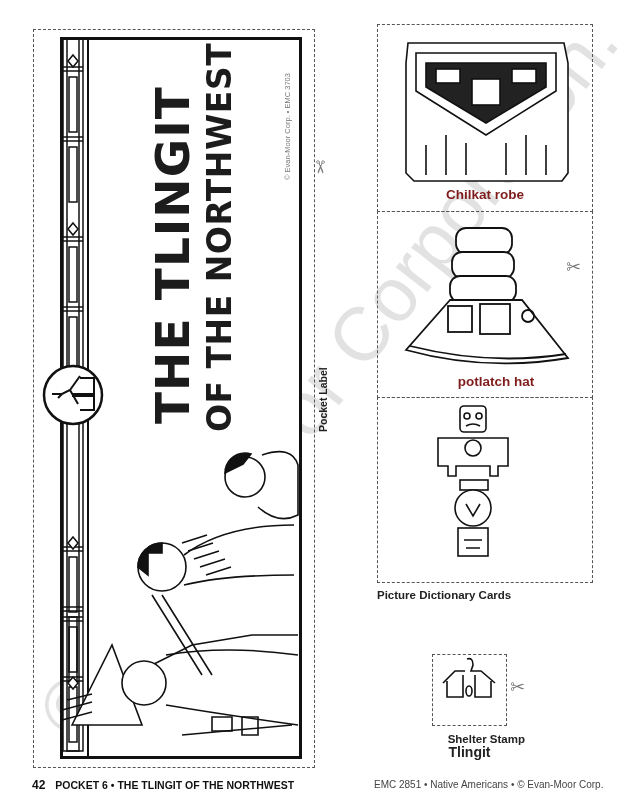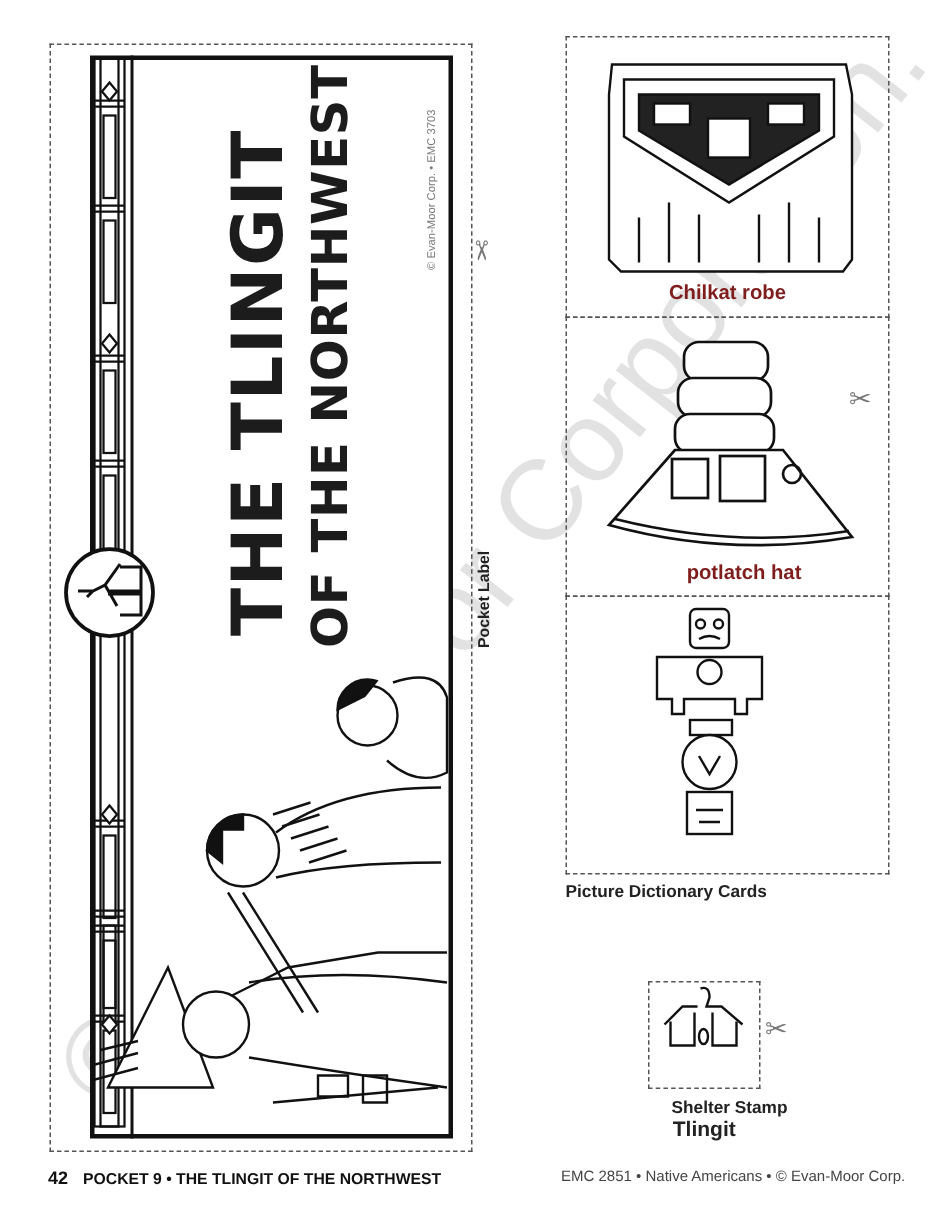--- a/index.html
+++ b/index.html
@@ -148,15 +148,15 @@
     <path d="M26 2 q6 -2 6 6 l-2 6 l10 0 l14 12 M24 14 l-10 0 l-12 12"></path>
     <path d="M6 24 v16 h16 v-22 M34 18 v22 h16 v-16"></path>
     <ellipse cx="28" cy="34" rx="3" ry="5"></ellipse>
   </svg>
   <div class="abs" style="left:0;top:46px;width:100%;text-align:center;font-family:'Liberation Sans',sans-serif;font-weight:bold;font-size:14px;color:#222;margin-top:43px;">Tlingit</div>
 </div>
 <div class="scissors" style="left:510px;top:678px;">✂</div>
 <div id="stamp-caption" class="abs">Shelter Stamp</div>
 
 <div id="footer-left" class="abs">
-  <span class="pg">42</span><span>POCKET 9 • THE TLINGIT OF THE NORTHWEST</span>
+  <span class="pg">42</span><span>POCKET 6 • THE TLINGIT OF THE NORTHWEST</span>
 </div>
 <div id="footer-right" class="abs">EMC 2851 • Native Americans • © Evan-Moor Corp.</div>
 
 </body></html>

